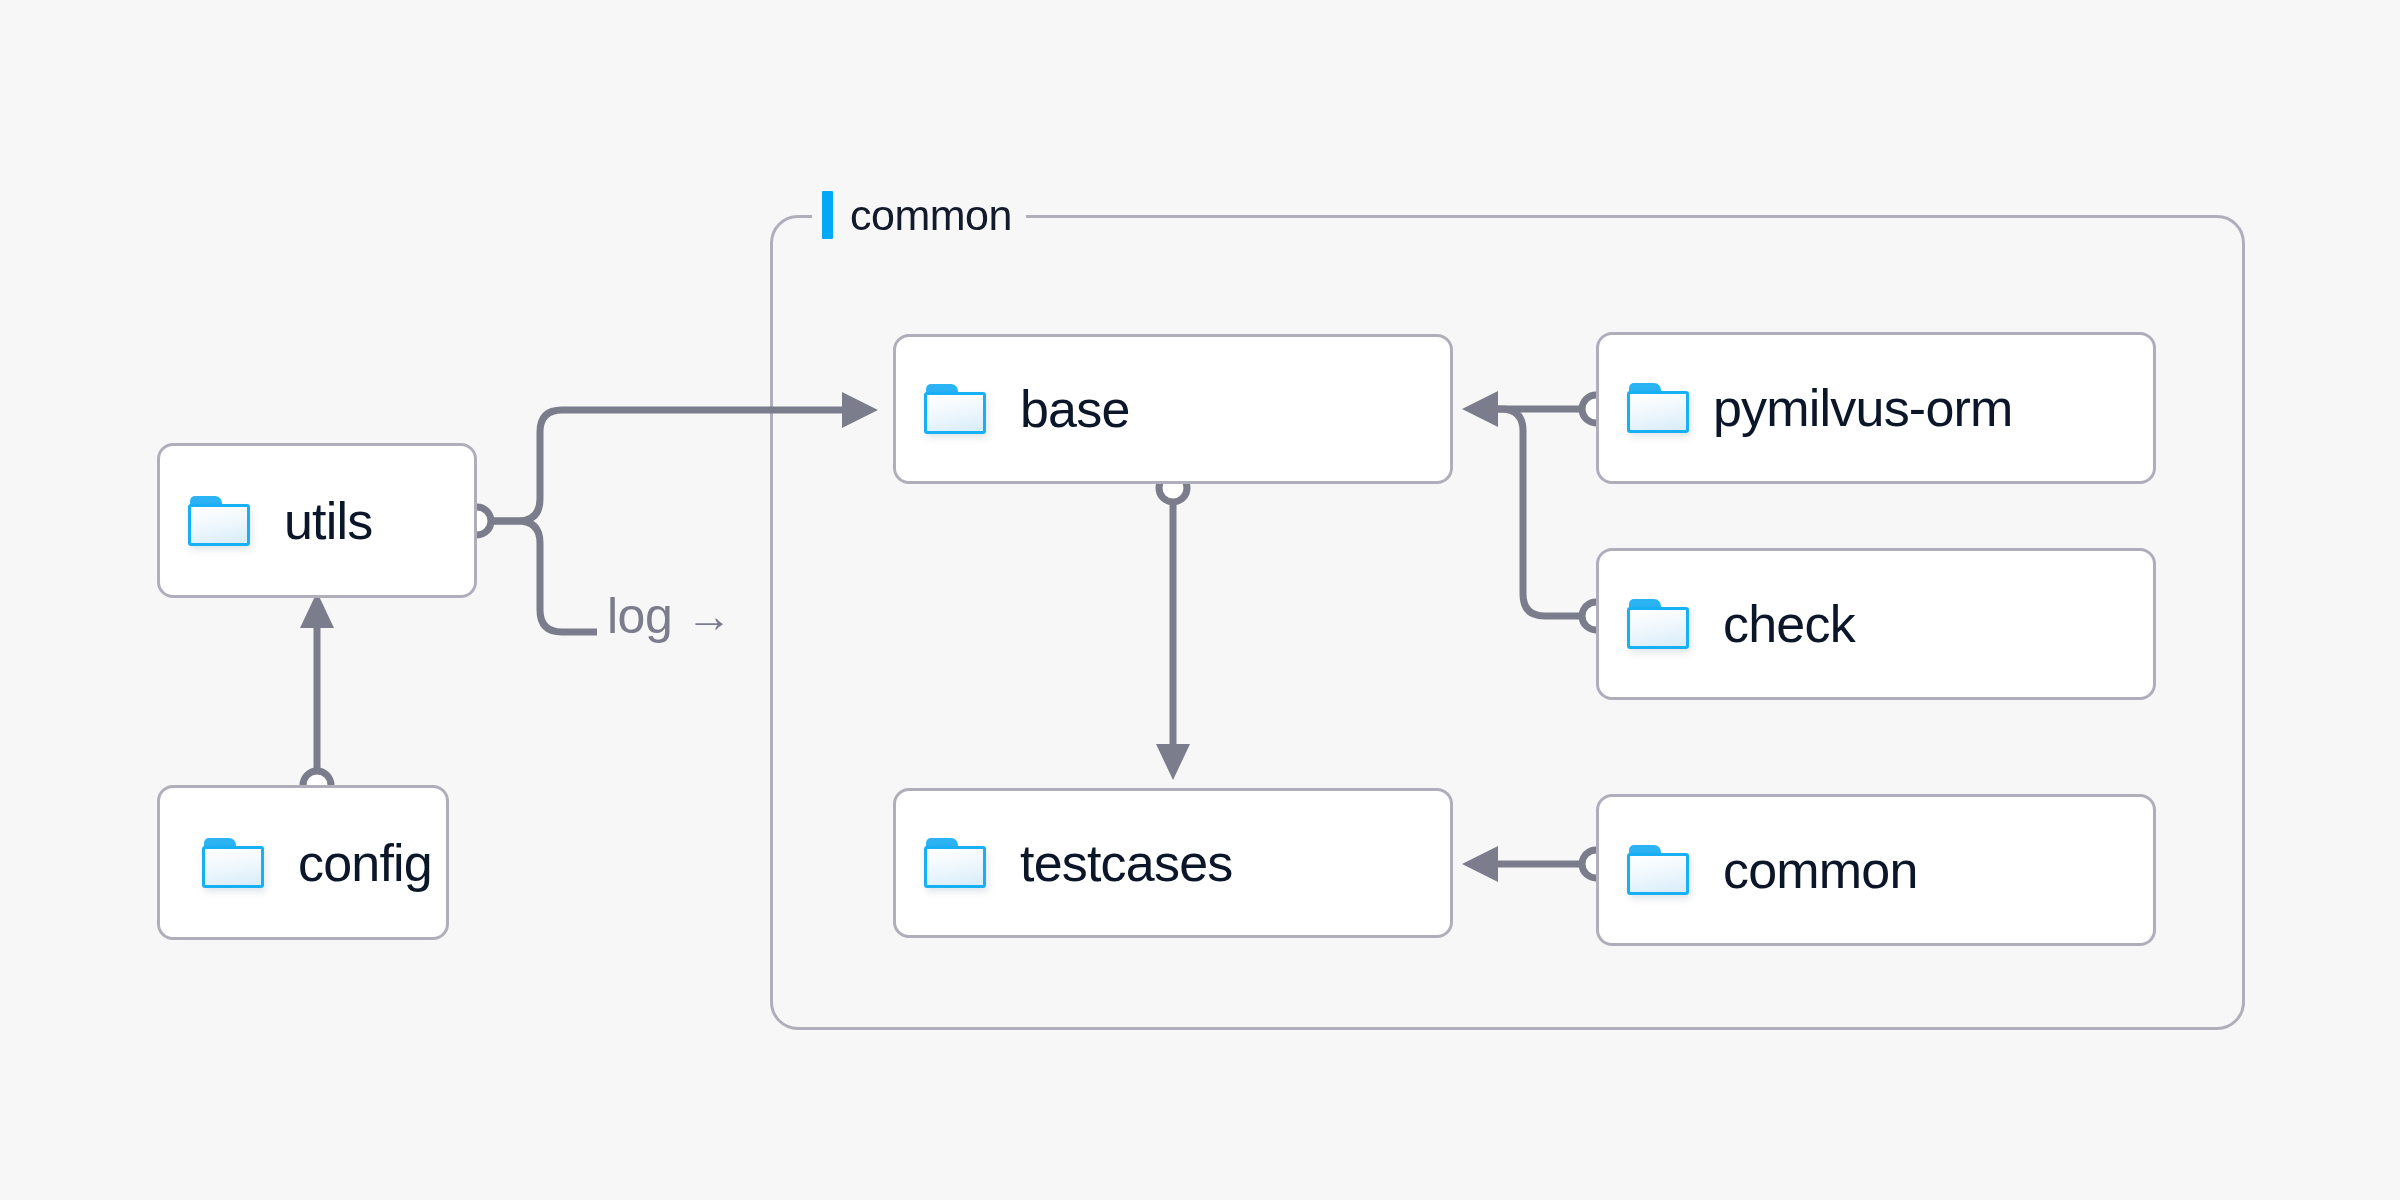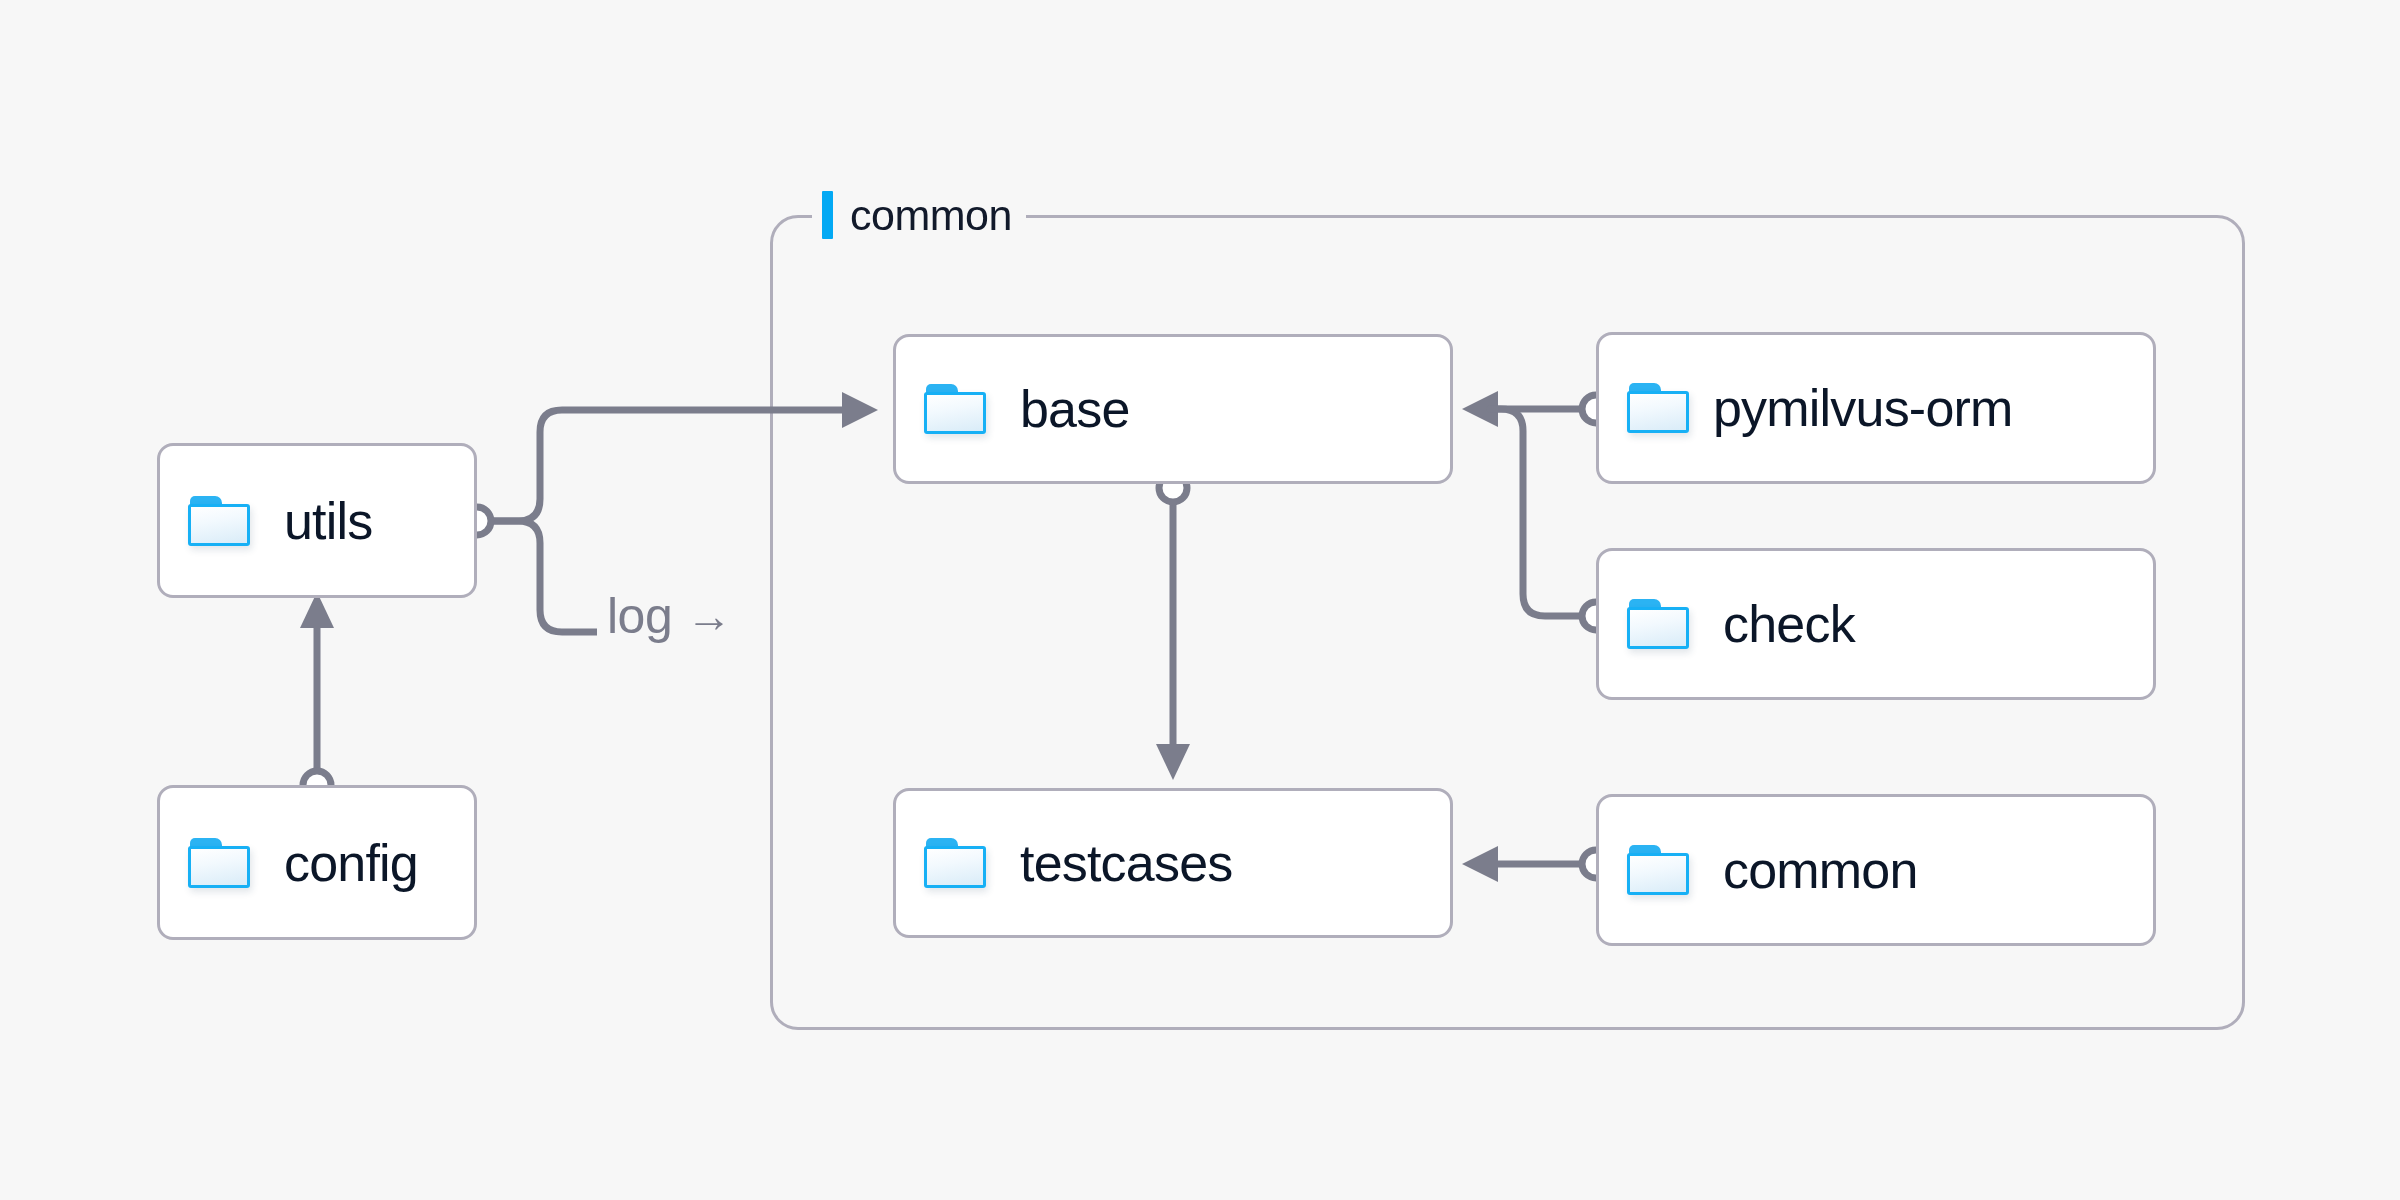--- a/index.html
+++ b/index.html
@@ -159,21 +159,21 @@
   </div>
 
   <div class="node" style="left: 157px; top: 443px; width: 320px; height: 155px;">
     <span class="folder">
       <span class="tab"></span>
         <span class="body"></span>
     </span>
     <span class="node-label">utils</span>
   </div>
 
-  <div class="node" style="left: 157px; top: 785px; width: 320px; height: 155px;">
+  <div class="node" style="left: 157px; top: 785px; width: 292px; height: 155px; justify-content: center;">
     <span class="folder">
       <span class="tab"></span>
         <span class="body"></span>
     </span>
     <span class="node-label">config</span>
   </div>
 
   <div class="node" style="left: 893px; top: 334px; width: 560px; height: 150px;">
     <span class="folder">
       <span class="tab"></span>

